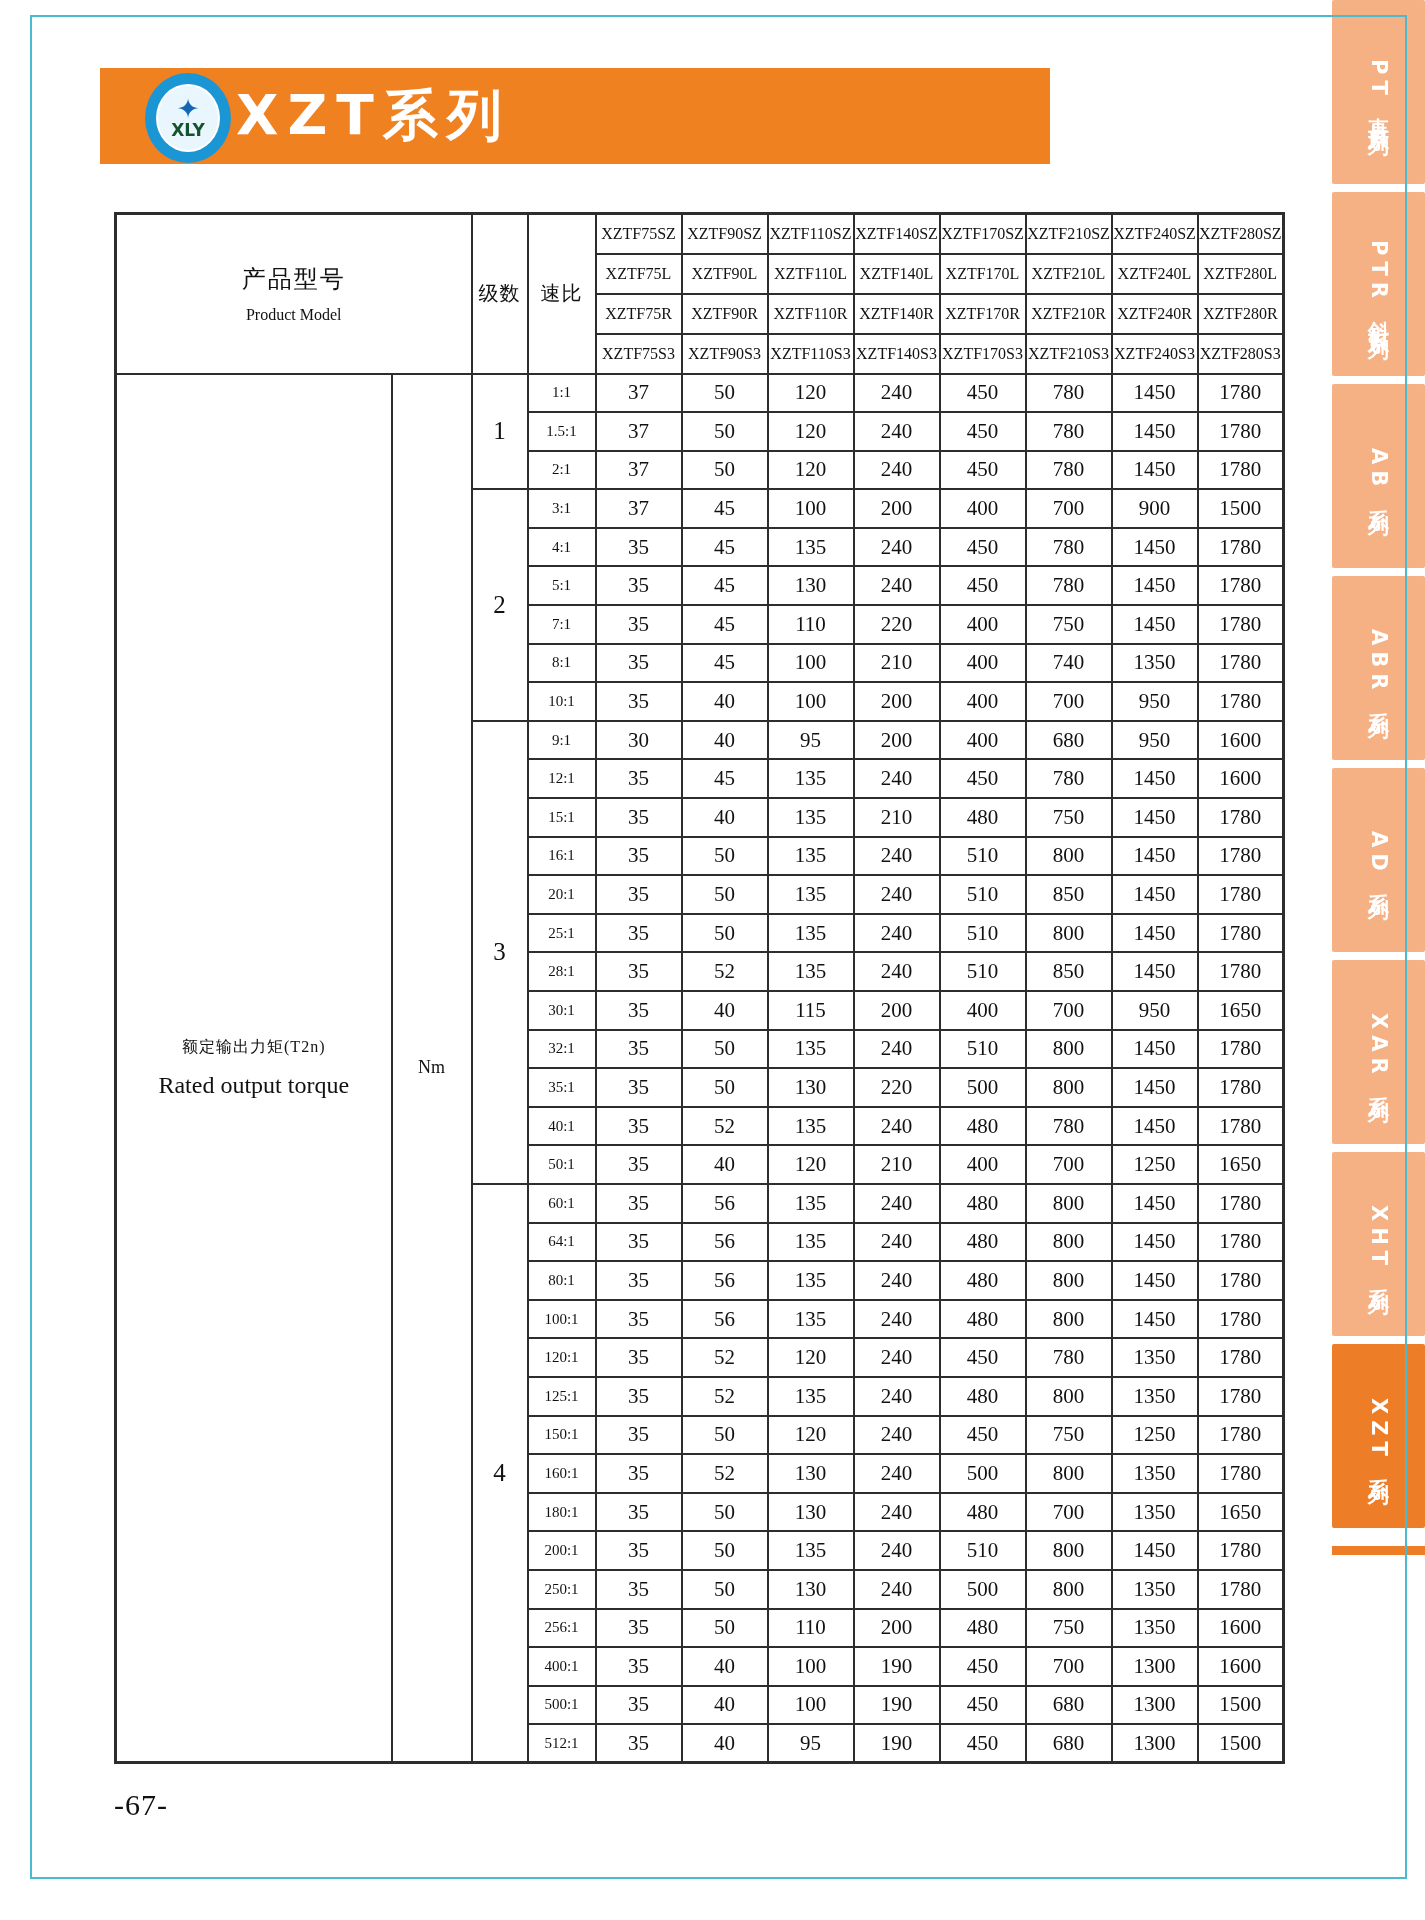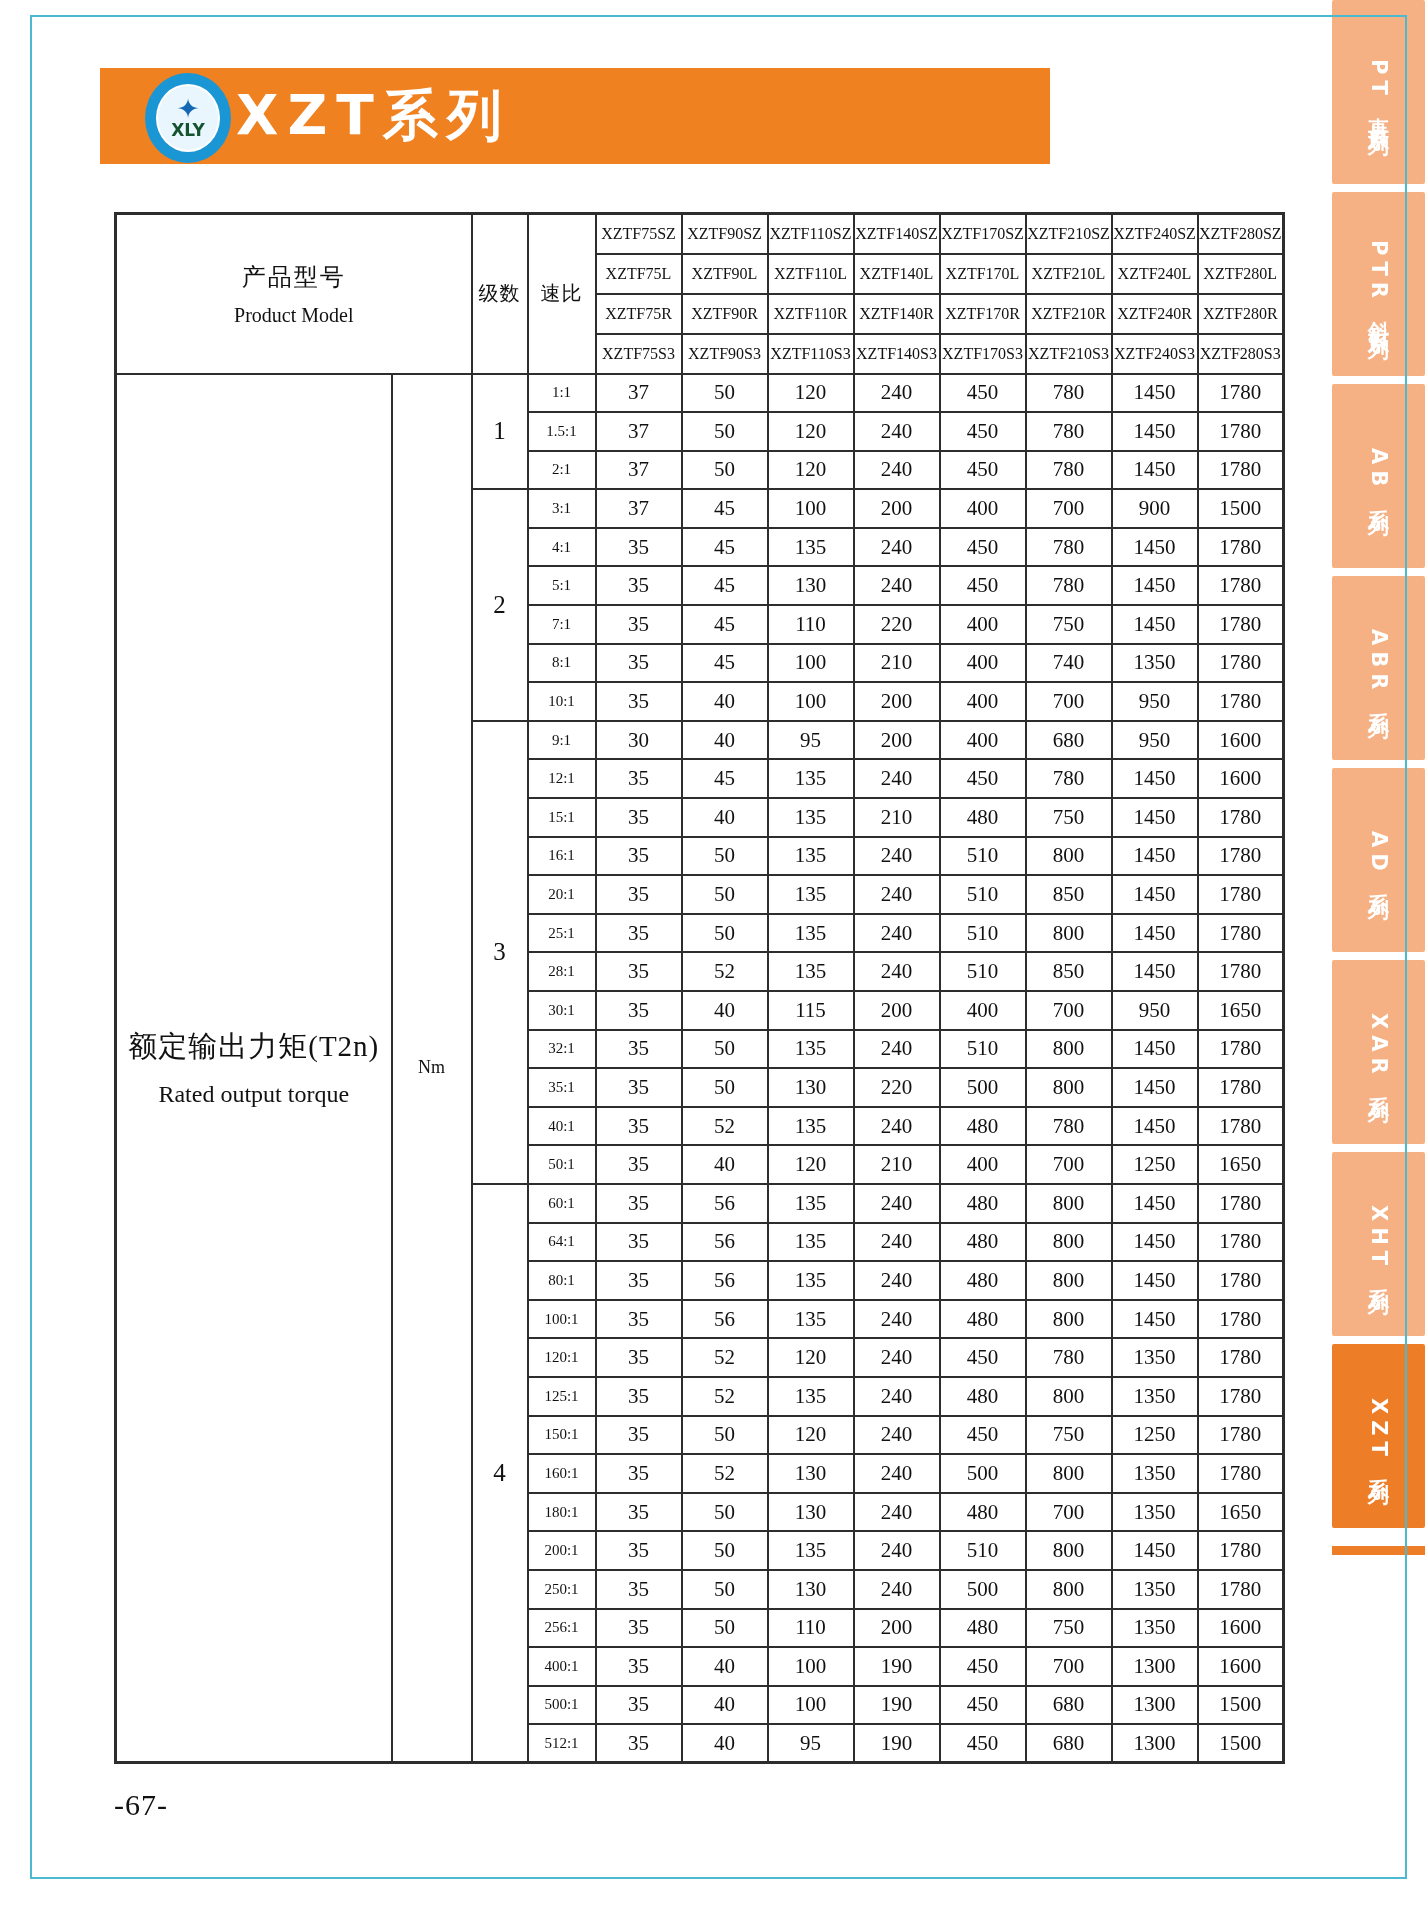--- a/index.html
+++ b/index.html
@@ -19,23 +19,23 @@
   .logo-star{color:#1467B4;font-size:27px;line-height:24px;font-family:"DejaVu Sans",sans-serif}
   .logo-text{color:#14532d;font-weight:bold;font-size:17px;line-height:18px;font-family:"DejaVu Sans","Liberation Sans",sans-serif}
 
   
   .spec-table{position:absolute;left:114px;top:212px;border-collapse:collapse;table-layout:fixed;background:#fff;border:3px solid #2D2D2D;z-index:1}
   .spec-table th,.spec-table td{border:2px solid #2D2D2D;text-align:center;vertical-align:middle;font-weight:normal;padding:0;overflow:hidden}
   .spec-table thead tr{height:40px}
   .spec-table tbody tr{height:38.6px}
   .model{font-size:16px;letter-spacing:0}
   .product-model .zh{font-size:24px;margin-bottom:11px;letter-spacing:2px}
-  .product-model .en{font-size:20px}
+  .product-model .en{font-size:16px}
   .stages-h,.ratio-h{font-size:20px;letter-spacing:1px}
-  .torque-label .zh{font-size:29px;margin-bottom:14px;letter-spacing:1px}
+  .torque-label .zh{font-size:16px;margin-bottom:14px;letter-spacing:1px}
   .torque-label .en{font-size:24px}
   .unit{font-size:18px}
   .stage{font-size:25px}
   .ratio{font-size:15px}
   .val{font-size:21px}
 
   
   .tabstrip{position:absolute;left:1332px;top:0;width:93px;display:flex;flex-direction:column;gap:8px;z-index:4}
   .tab{height:184px;background:#F5B083;color:#ffffff;font-family:"DejaVu Sans","Liberation Sans",sans-serif;font-weight:bold;font-size:21px;writing-mode:vertical-rl;text-orientation:mixed;letter-spacing:6px;display:flex;align-items:center;justify-content:center;border-radius:2px}
   .tab.active{background:#EE7D28}

